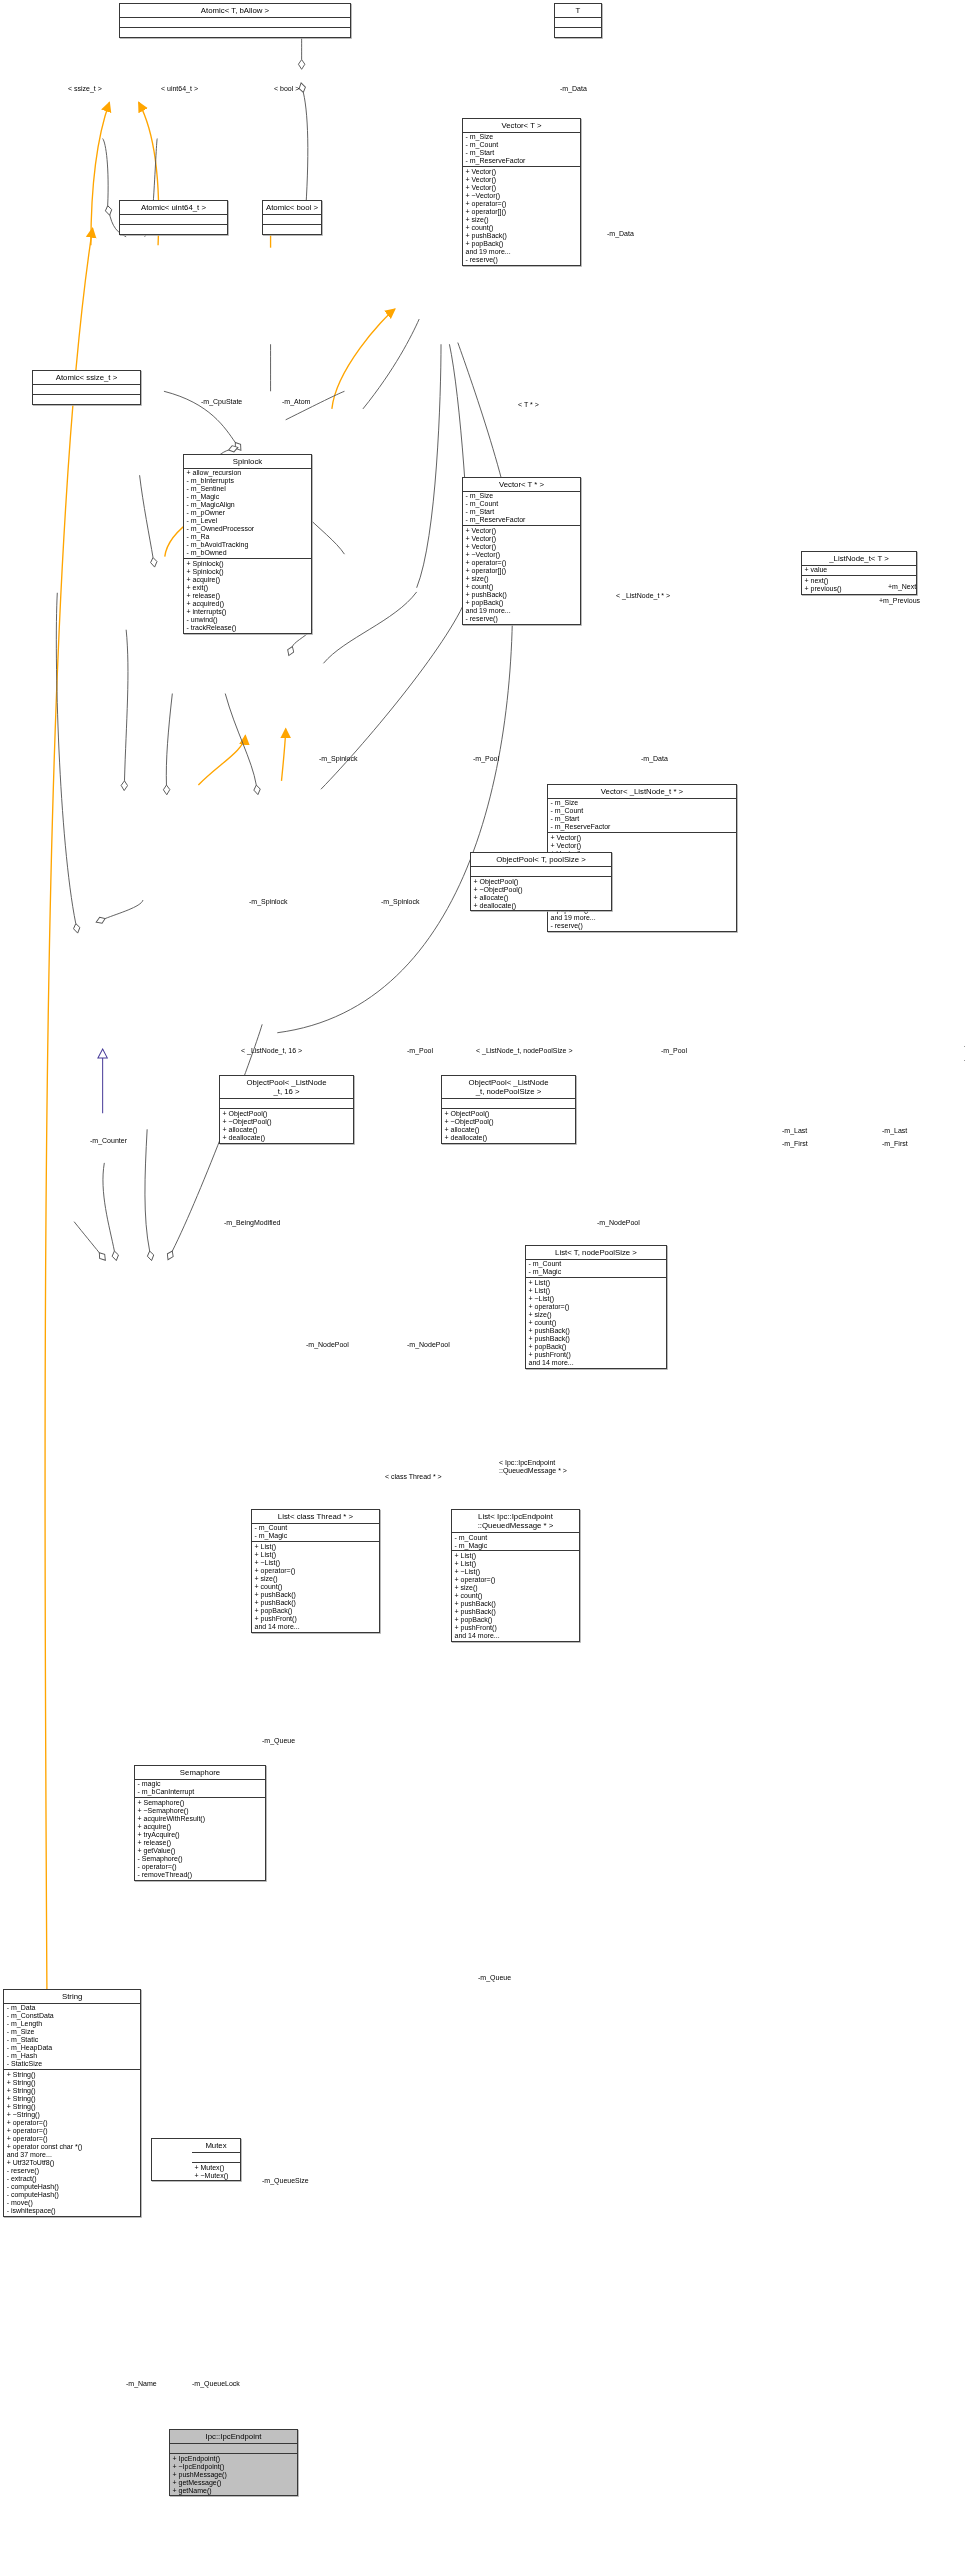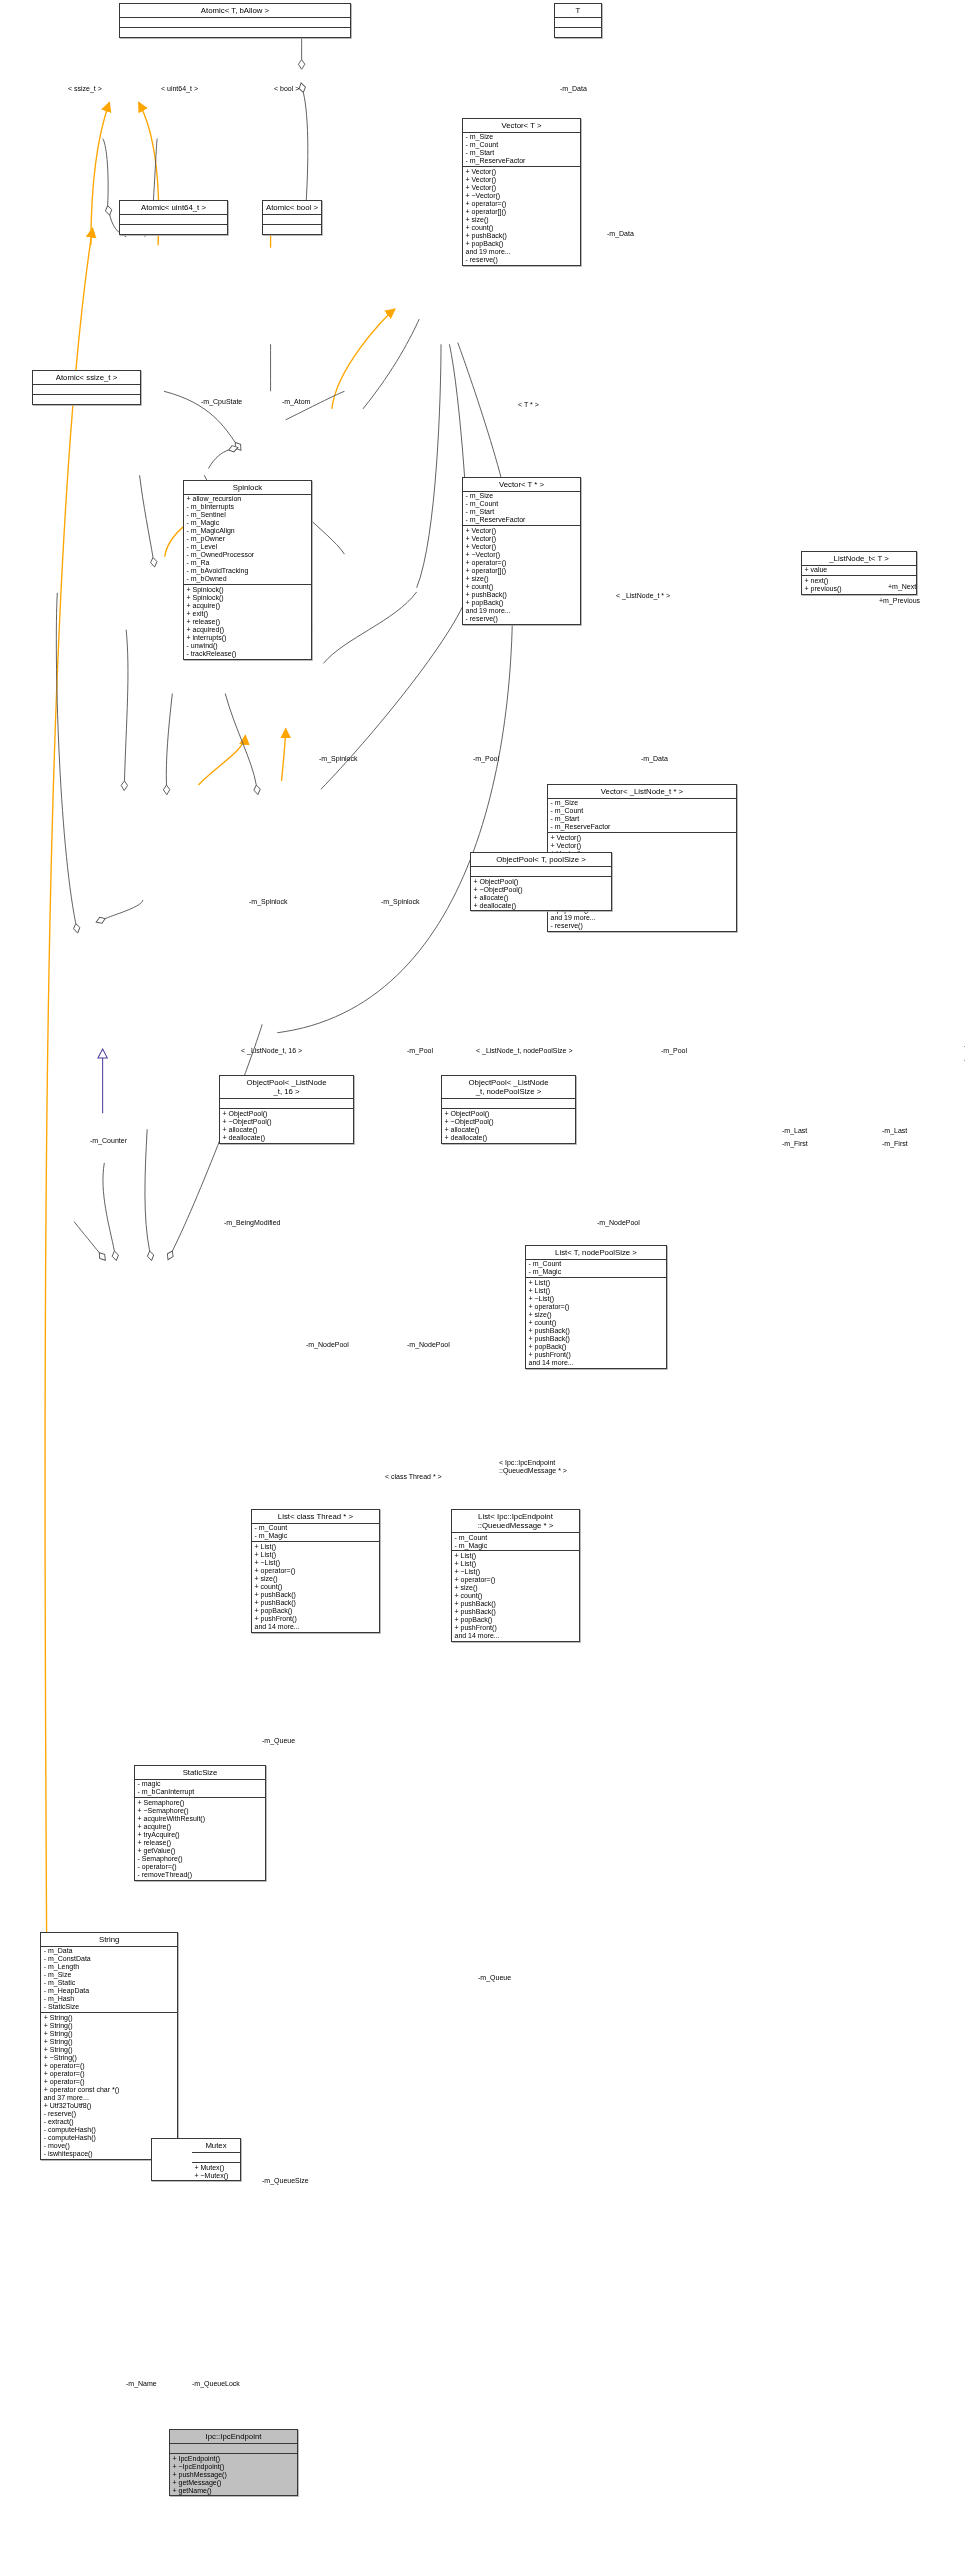--- a/index.html
+++ b/index.html
@@ -119,21 +119,21 @@
       </div>
       <div class="node" style="left: 32px; top: 370px; width: 109px;">
         <div class="nhead">Atomic&lt; ssize_t &gt;</div>
         <div class="nattrs">
           <div class="empty"></div>
         </div>
         <div class="nops">
           <div class="empty"></div>
         </div>
       </div>
-      <div class="node" style="left: 183px; top: 480px; width: 129px;">
+      <div class="node" style="left: 183px; top: 454px; width: 129px;">
         <div class="nhead">Spinlock</div>
         <div class="nattrs">
           <div class="mline">+ allow_recursion</div>
           <div class="mline">- m_bInterrupts</div>
           <div class="mline">- m_Sentinel</div>
           <div class="mline">- m_Magic</div>
           <div class="mline">- m_MagicAlign</div>
           <div class="mline">- m_pOwner</div>
           <div class="mline">- m_Level</div>
           <div class="mline">- m_OwnedProcessor</div>
@@ -334,39 +334,39 @@
           <div class="mline">+ size()</div>
           <div class="mline">+ count()</div>
           <div class="mline">+ pushBack()</div>
           <div class="mline">+ pushBack()</div>
           <div class="mline">+ popBack()</div>
           <div class="mline">+ pushFront()</div>
           <div class="mline">and 14 more...</div>
         </div>
       </div>
       <div class="node" style="left: 134px; top: 1765px; width: 132px;">
-        <div class="nhead">StaticSize</div>
+        <div class="nhead">Semaphore</div>
         <div class="nattrs">
           <div class="mline">- magic</div>
           <div class="mline">- m_bCanInterrupt</div>
         </div>
         <div class="nops">
           <div class="mline">+ Semaphore()</div>
           <div class="mline">+ ~Semaphore()</div>
           <div class="mline">+ acquireWithResult()</div>
           <div class="mline">+ acquire()</div>
           <div class="mline">+ tryAcquire()</div>
           <div class="mline">+ release()</div>
           <div class="mline">+ getValue()</div>
           <div class="mline">- Semaphore()</div>
           <div class="mline">- operator=()</div>
           <div class="mline">- removeThread()</div>
         </div>
       </div>
-      <div class="node" style="left: 3.2px; top: 1932px; width: 138px; margin-left: 37px;">
+      <div class="node" style="left: 3.2px; top: 1989px; width: 138px;">
         <div class="nhead">String</div>
         <div class="nattrs">
           <div class="mline">- m_Data</div>
           <div class="mline">- m_ConstData</div>
           <div class="mline">- m_Length</div>
           <div class="mline">- m_Size</div>
           <div class="mline">- m_Static</div>
           <div class="mline">- m_HeapData</div>
           <div class="mline">- m_Hash</div>
           <div class="mline">- StaticSize</div>

